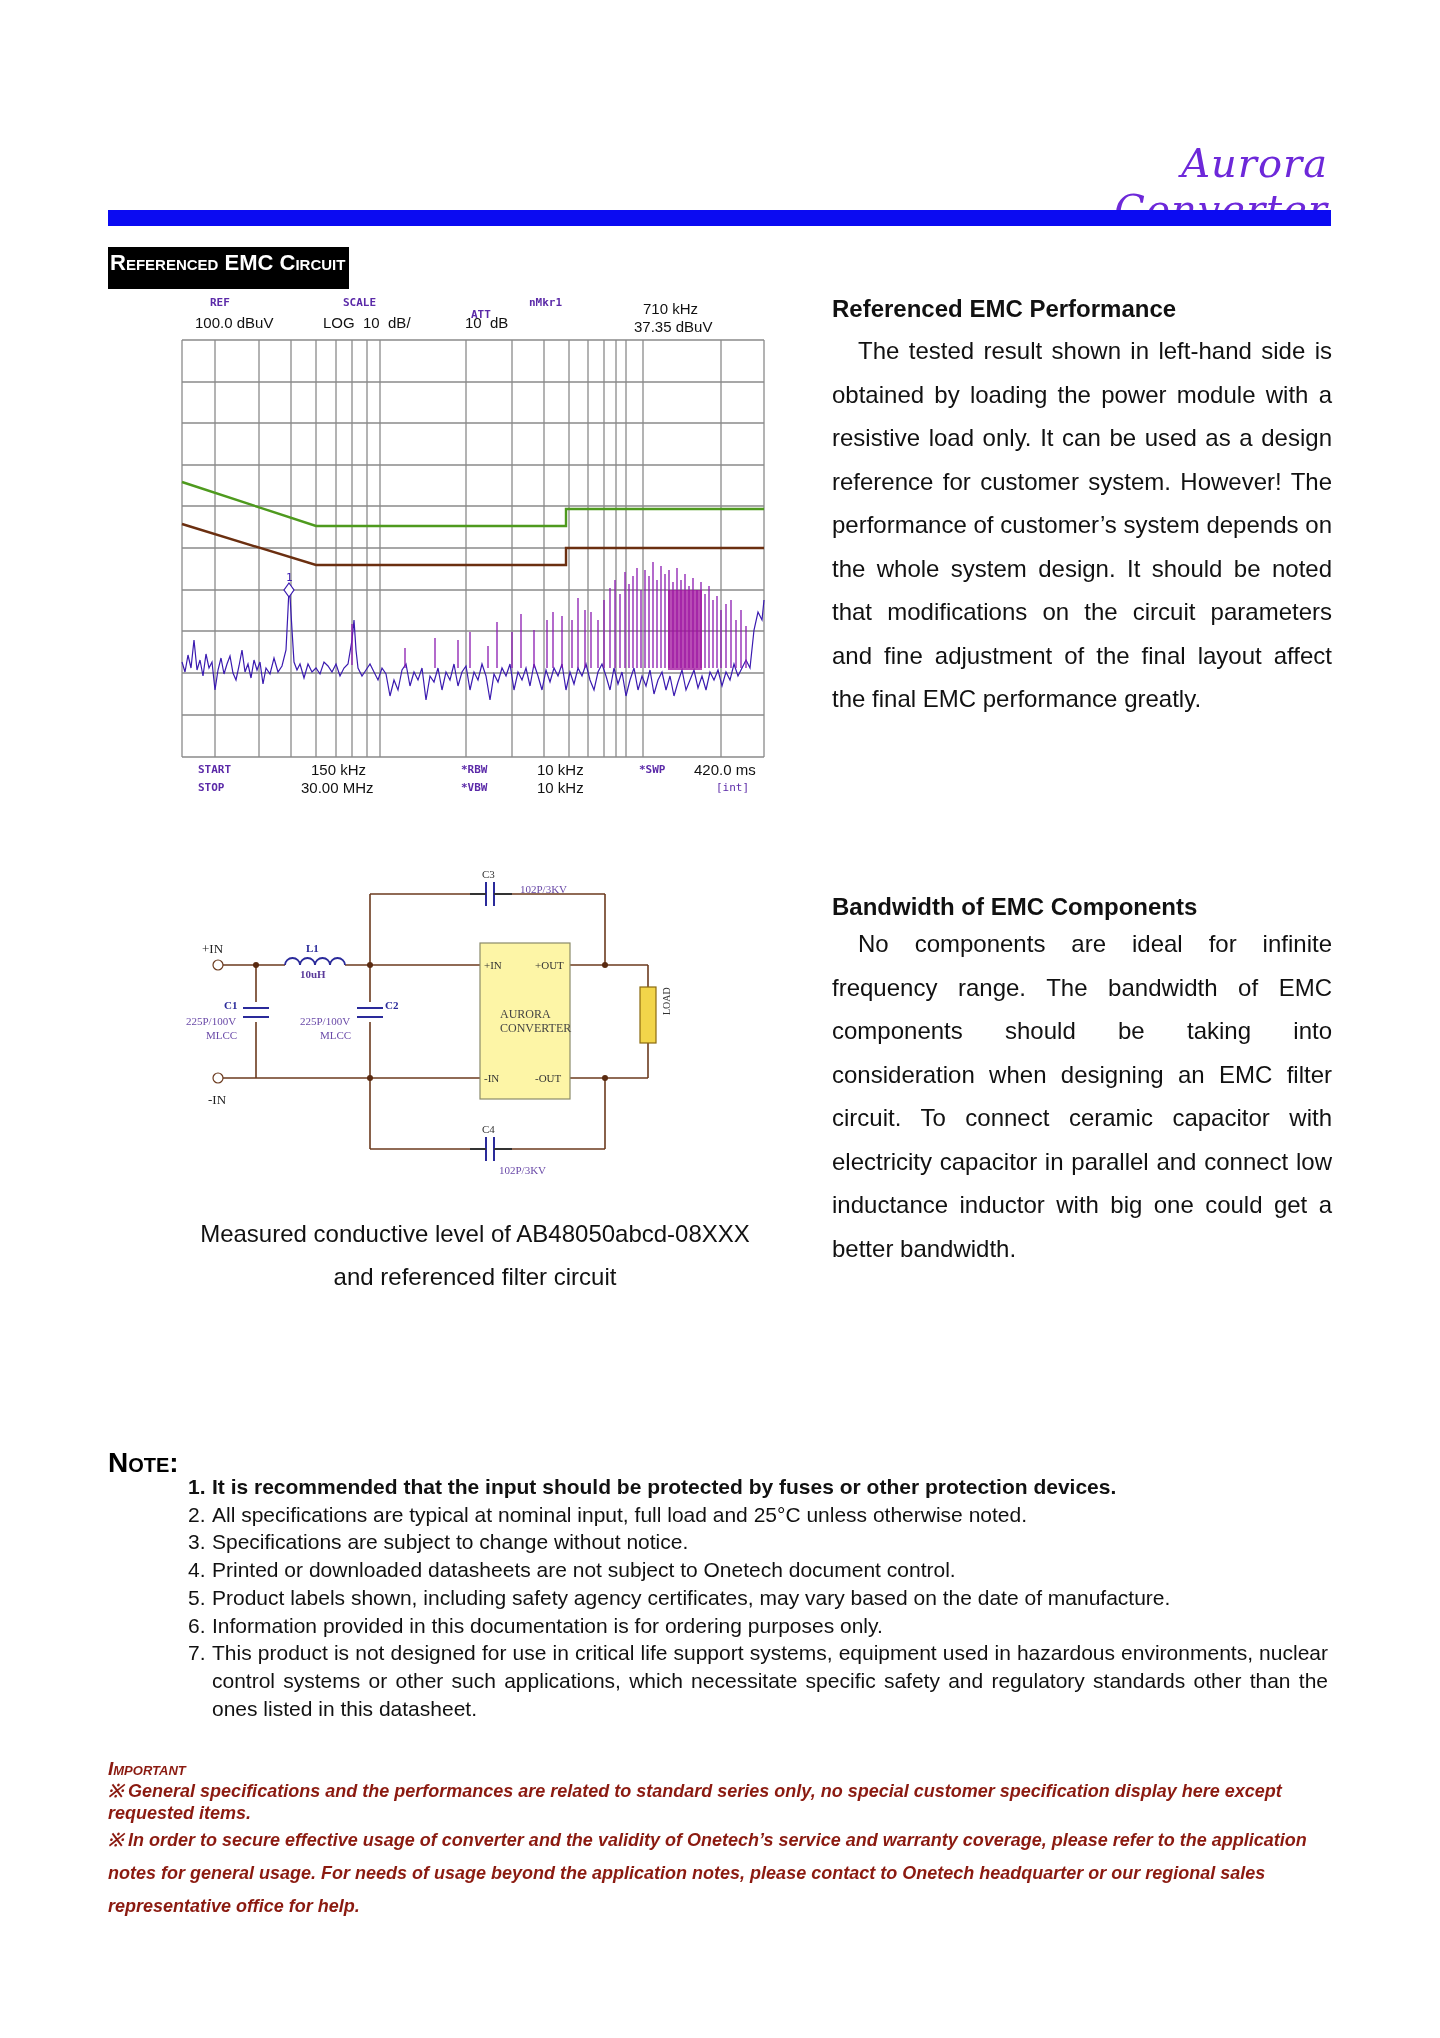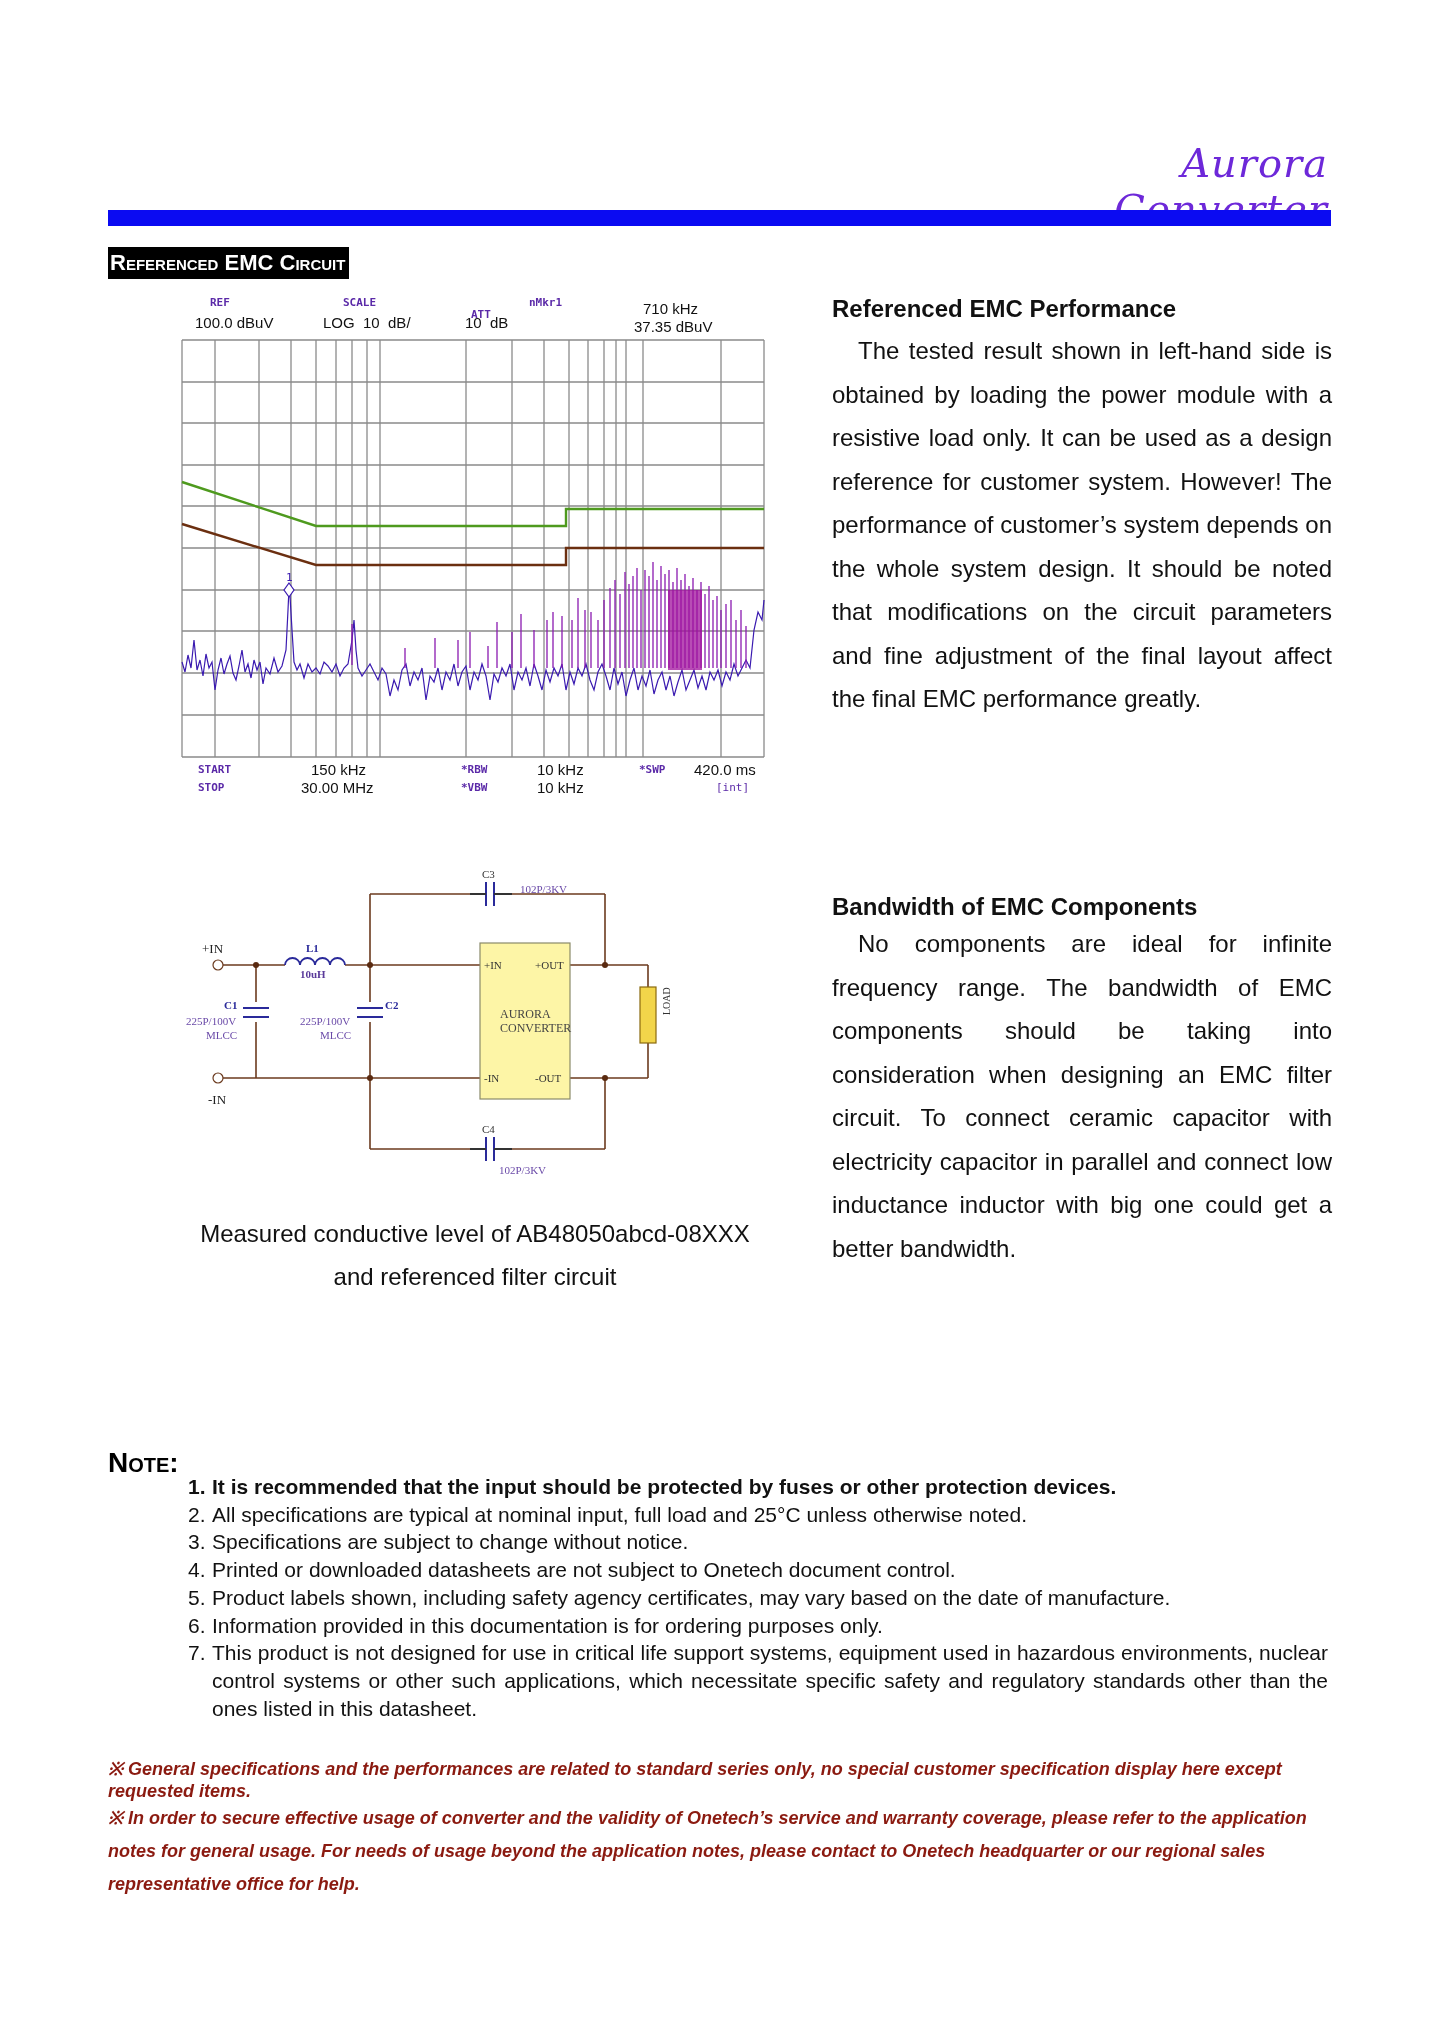--- a/index.html
+++ b/index.html
@@ -7,21 +7,21 @@
          font-family:"Liberation Sans", sans-serif; color:#000; }
   .abs { position:absolute; }
 
   
   .brand { left:968px; top:140px; width:360px; text-align:right;
            font-family:"DejaVu Serif", serif; font-style:italic; font-size:40px;
            color:#6d28d9; letter-spacing:1px; }
   .brand-bar { left:108px; top:210px; width:1223px; height:16px; background:#0b0bf2; }
 
   .section-title { left:108px; top:247px; background:#000; color:#fff;
-                   padding:2px 4px 2px 2px; font-size:22px; font-weight:bold;
+                   padding:2px 4px 12px 2px; font-size:22px; font-weight:bold;
                    font-variant:small-caps; letter-spacing:0px; line-height:28px; }
 
   
   .an-lbl { font-family:"DejaVu Sans Mono", monospace; font-size:11px; color:#5b2aa8; font-weight:bold; }
   .an-val { font-family:"Liberation Sans", sans-serif; font-size:15px; color:#111; }
   .an-int { font-family:"DejaVu Sans Mono", monospace; font-size:11px; color:#5b2aa8; }
 
   
   .h2 { font-size:24px; font-weight:bold; color:#111; }
   .para { width:500px; font-size:24px; line-height:43.5px; text-align:justify;
@@ -303,15 +303,16 @@
   <li class="bold"><span class="num">1.</span><span>It is recommended that the input should be protected by fuses or other protection devices.</span></li>
   <li><span class="num">2.</span><span>All specifications are typical at nominal input, full load and 25°C unless otherwise noted.</span></li>
   <li><span class="num">3.</span><span>Specifications are subject to change without notice.</span></li>
   <li><span class="num">4.</span><span>Printed or downloaded datasheets are not subject to Onetech document control.</span></li>
   <li><span class="num">5.</span><span>Product labels shown, including safety agency certificates, may vary based on the date of manufacture.</span></li>
   <li><span class="num">6.</span><span>Information provided in this documentation is for ordering purposes only.</span></li>
   <li><span class="num">7.</span><span>This product is not designed for use in critical life support systems, equipment used in hazardous environments, nuclear control systems or other such applications, which necessitate specific safety and regulatory standards other than the ones listed in this datasheet.</span></li>
 </ul>
 
 <div class="abs important">
+  <span class="ttl">Important</span>
   <p>※ General specifications and the performances are related to standard series only, no special customer specification display here except requested items.</p>
   <p class="tall">※ In order to secure effective usage of converter and the validity of Onetech’s service and warranty coverage, please refer to the application notes for general usage. For needs of usage beyond the application notes, please contact to Onetech headquarter or our regional sales representative office for help.</p>
 </div>
 
 </body></html>

